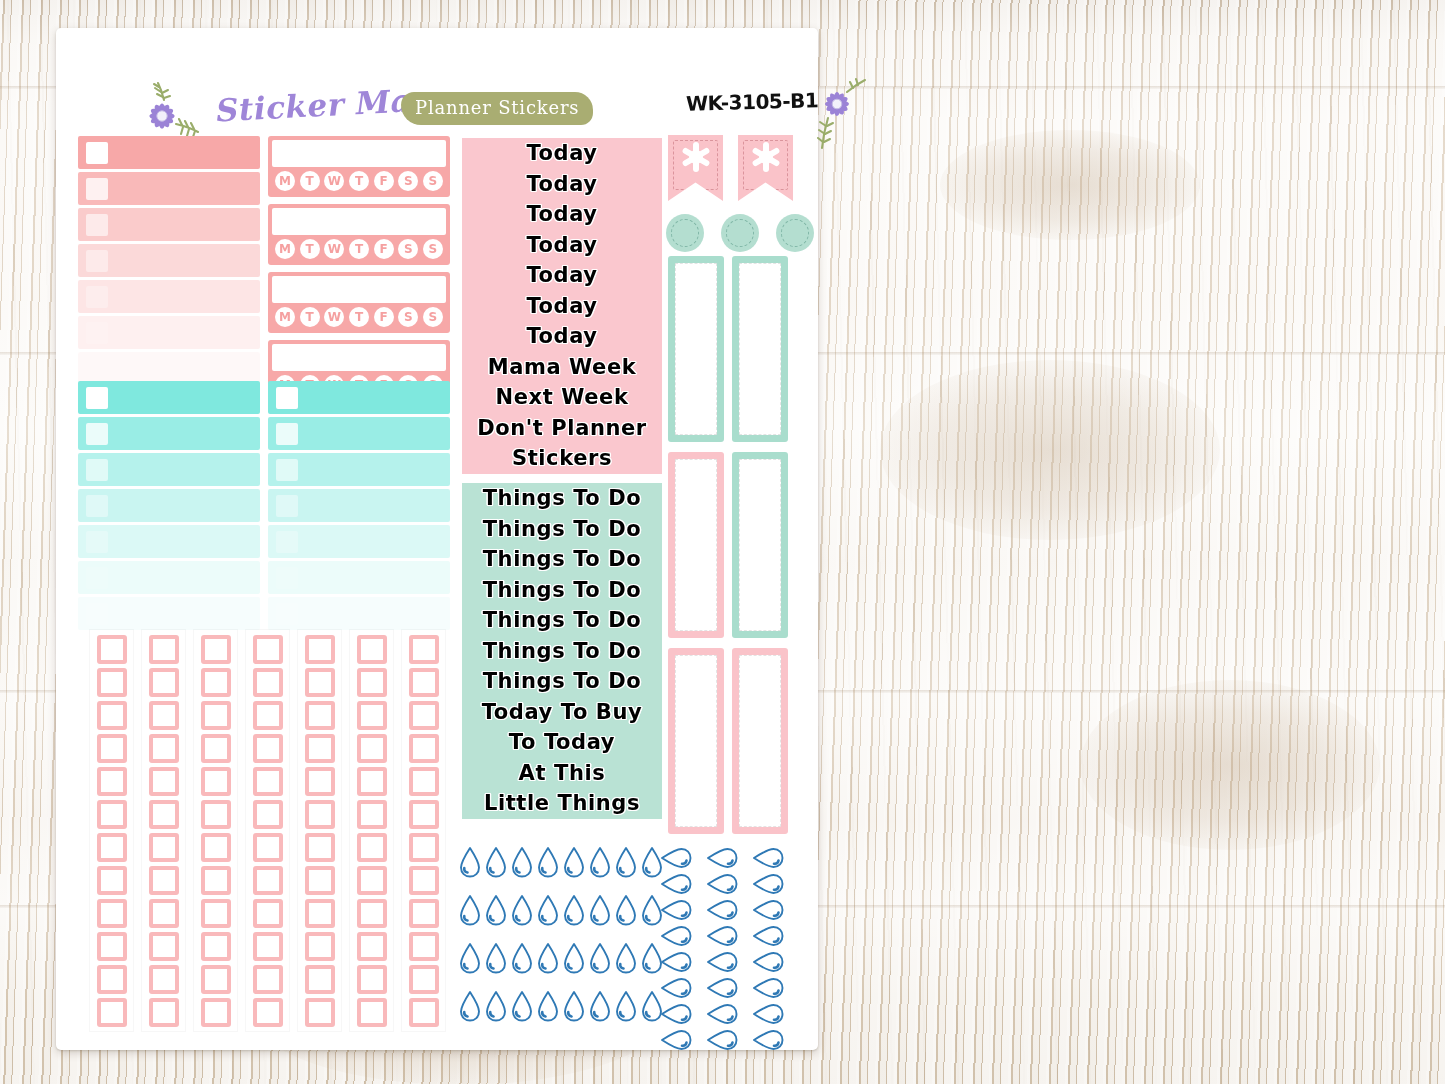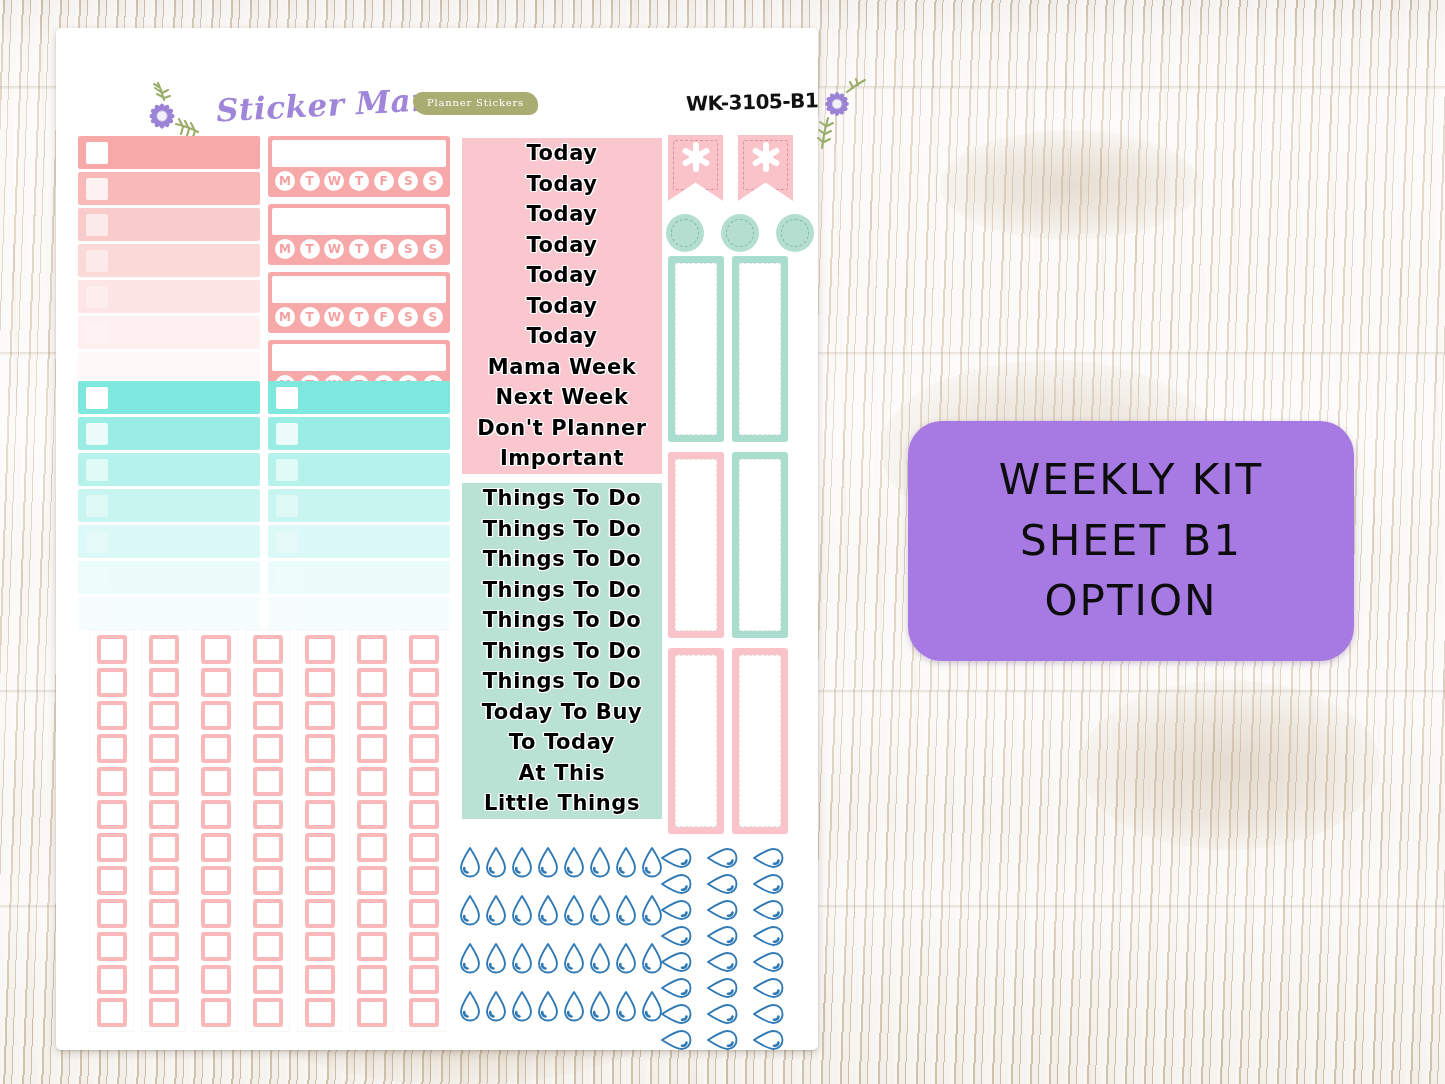--- a/index.html
+++ b/index.html
@@ -62,27 +62,27 @@
   .brand {
     position: absolute; left: 160px; top: 58px;
     font-family: "DejaVu Serif", serif;
     font-style: italic; font-weight: 700;
     font-size: 31px; letter-spacing: 0.5px;
     color: #9f86d8;
     transform: rotate(-3deg);
     white-space: nowrap;
   }
   .banner {
-    position: absolute; left: 357px; top: 64px;
+    position: absolute; left: 345px; top: 64px;
     padding: 5px 14px 7px 14px;
     background: #a9ad72;
     border-radius: 13px 18px 12px 20px;
     color: #ffffff;
     font-family: "DejaVu Serif", serif;
-    font-size: 10px; letter-spacing: 0.8px;
+    font-size: 18px; letter-spacing: 0.8px;
     white-space: nowrap;
   }
   .sku {
     position: absolute; left: 630px; top: 62px;
     font-family: "DejaVu Sans", sans-serif;
     font-weight: 700; font-size: 20px;
     letter-spacing: -0.5px;
     color: #111111;
     transform: rotate(-1.5deg);
     white-space: nowrap;
@@ -407,21 +407,21 @@
         <div class="lbl pink">Today</div>
         <div class="lbl pink">Today</div>
         <div class="lbl pink">Today</div>
         <div class="lbl pink">Today</div>
         <div class="lbl pink">Today</div>
         <div class="lbl pink">Today</div>
         <div class="lbl pink">Today</div>
         <div class="lbl pink">Mama Week</div>
         <div class="lbl pink">Next Week</div>
         <div class="lbl pink">Don't Planner</div>
-        <div class="lbl pink">Important</div>
+        <div class="lbl pink">Stickers</div>
       </div>
 
     <div class="col" id="mintLabels" style="left:406px; top:455px; width:200px;">
         <div class="lbl mint">Things To Do</div>
         <div class="lbl mint">Things To Do</div>
         <div class="lbl mint">Things To Do</div>
         <div class="lbl mint">Things To Do</div>
         <div class="lbl mint">Things To Do</div>
         <div class="lbl mint">Things To Do</div>
         <div class="lbl mint">Things To Do</div>
@@ -883,25 +883,14 @@
             <svg width="24" height="32" viewBox="0 0 24 32" style="transform:rotate(-90deg);">
               <path d="M12 2 C12 2 3 16 3 21.5 C3 27 7 30.5 12 30.5 C17 30.5 21 27 21 21.5 C21 16 12 2 12 2 Z" fill="none" stroke="#2f79b5" stroke-width="1.9" stroke-linejoin="round"></path>
               <path d="M9.5 26.5 C7 26 6 24 6.3 22" fill="none" stroke="#2f79b5" stroke-width="2.6" stroke-linecap="round"></path>
             </svg>
           </div>
         </div>
       </div>
 
   </div>
 
-  <div id="callout" style="position:absolute; left:908px; top:421px; width:446px; height:240px;
-              background:#a779e3; border-radius:34px;
-              display:flex; flex-direction:column; align-items:center; justify-content:center;
-              box-shadow:0 2px 6px rgba(70,45,110,0.25);">
-    <div style="font-family:'DejaVu Sans',sans-serif; font-size:42px; font-weight:400;
-                letter-spacing:2px; color:#0d0d0d; line-height:1.45; text-transform:uppercase;">WEEKLY KIT</div>
-    <div style="font-family:'DejaVu Sans',sans-serif; font-size:42px; font-weight:400;
-                letter-spacing:2px; color:#0d0d0d; line-height:1.45; text-transform:uppercase;">SHEET B1</div>
-    <div style="font-family:'DejaVu Sans',sans-serif; font-size:42px; font-weight:400;
-                letter-spacing:2px; color:#0d0d0d; line-height:1.45; text-transform:uppercase;">OPTION</div>
-  </div>
 
 </div>
 
 </body></html>

